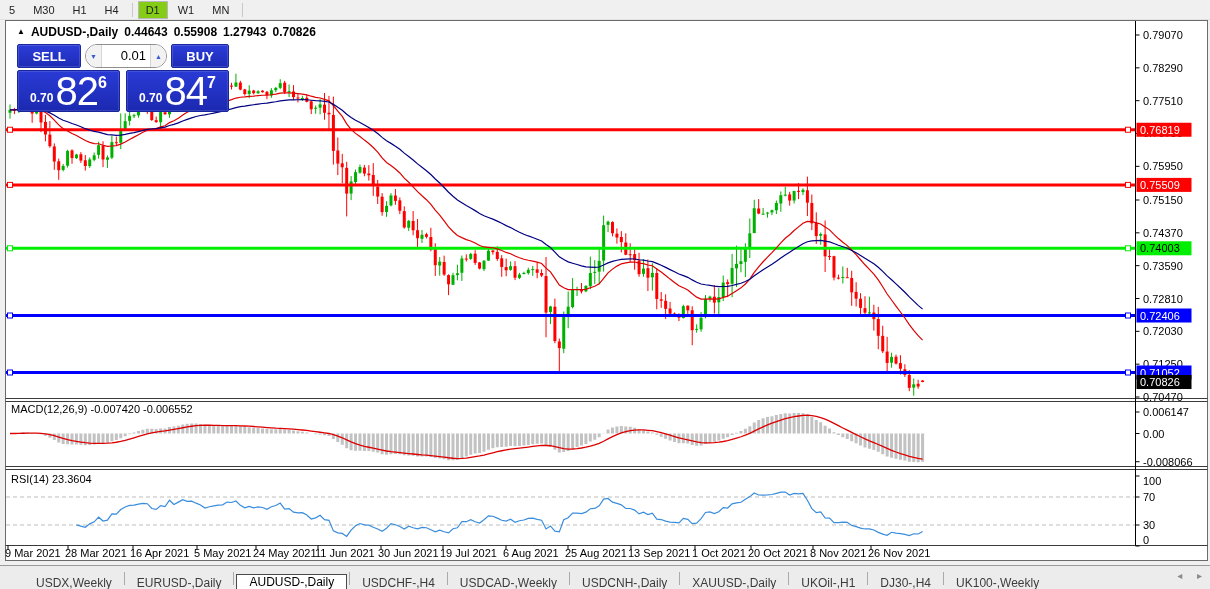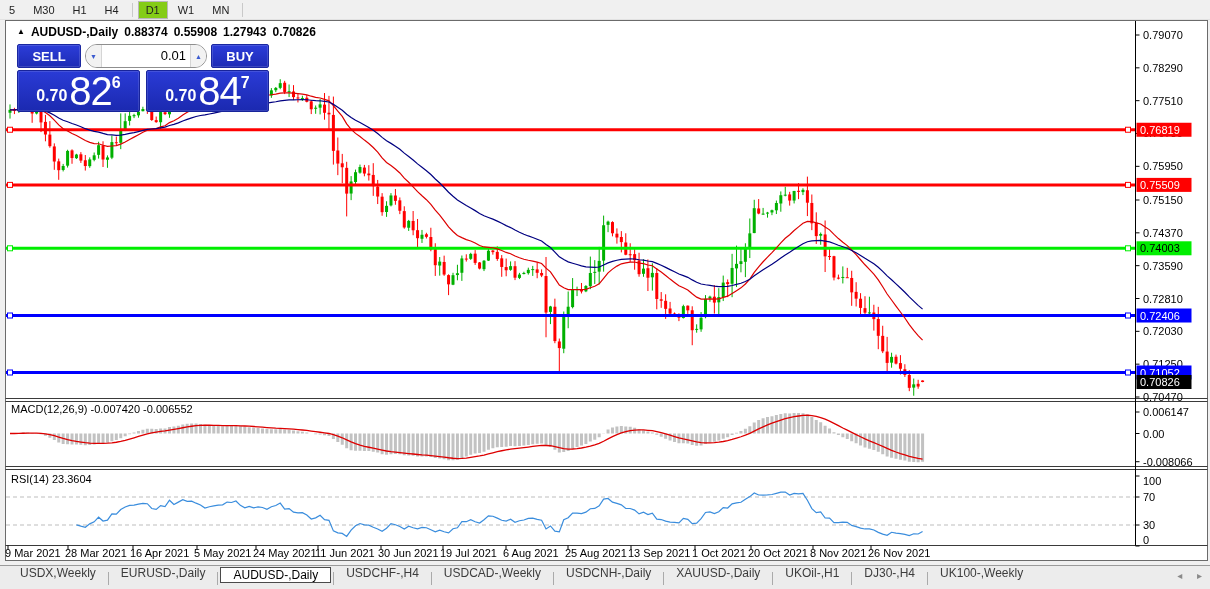--- a/index.html
+++ b/index.html
@@ -14,43 +14,43 @@
     display:flex;align-items:center;font-size:11px;color:#222;border-bottom:1px solid #e2e2e2}
   .tfbtn{padding:2px 7px;margin:0 1px;border:1px solid transparent;cursor:default}
   .tfbtn.active{background:#84cc16;border:1px solid #b8b8b8}
   .tsep{width:1px;height:14px;background:#c9c9c9;margin:0 4px}
   
   .chart-title{position:absolute;left:17px;top:25px;font-size:12px;font-weight:bold;color:#000;
     display:flex;align-items:center;gap:6px;z-index:5;white-space:nowrap}
   .chart-title .tri{font-size:8px;line-height:1}
   .chart-title span{letter-spacing:0}
   
-  .trade-panel{position:absolute;left:17px;top:44px;width:252px;z-index:6}
+  .trade-panel{position:absolute;left:17px;top:44px;width:212px;z-index:6}
   .tp-row1{display:flex;gap:4px;height:24px}
   .btn-blue{background:linear-gradient(#2c3dd9,#1d2bb5);color:#fff;border:1px solid #1a27a0;
     border-radius:2px;display:flex;align-items:center;justify-content:center;
     font-size:13px;font-weight:600;box-shadow:inset 0 0 0 1px rgba(255,255,255,.14)}
   .tp-sell{width:62px}
   .tp-buy{width:56px}
   .tp-spin{flex:1;display:flex;border:1px solid #8f8f8f;background:#fff;border-radius:12px;overflow:hidden}
   .tp-spin .spin-btn{width:16px;background:#f2f2f2;border:0;display:flex;align-items:center;
     justify-content:center;color:#3b5bd0;font-size:7px;padding:0}
   .tp-spin .spin-btn.left{border-right:1px solid #d5d5d5}
   .tp-spin .spin-btn.right{border-left:1px solid #d5d5d5}
   .tp-spin .vol{flex:1;text-align:right;font-size:13px;line-height:22px;padding-right:4px;color:#000}
   .tp-row2{display:flex;gap:6px;margin-top:2px;height:42px}
   .price-box{flex:1;background:linear-gradient(#2a3bd6,#1b29b0);border:1px solid #18249a;border-radius:2px;
     color:#fff;display:flex;align-items:center;justify-content:center;
     box-shadow:inset 0 0 0 1px rgba(255,255,255,.12)}
-  .price-box .pfx{font-size:16px;font-weight:bold;align-self:flex-end;margin:0 2px 6px 0}
+  .price-box .pfx{font-size:12px;font-weight:bold;align-self:flex-end;margin:0 2px 6px 0}
   .price-box .big{font-size:40px;font-weight:normal;line-height:.82;letter-spacing:-1px}
   .price-box .sup{font-size:16px;font-weight:bold;align-self:flex-start;margin-top:3px}
   
   .tabbar{position:absolute;left:0;right:0;top:565px;height:24px;background:#ececec;
-    border-top:1px solid #9a9a9a;display:flex;align-items:flex-start;padding-left:8px;
+    border-top:1px solid #9a9a9a;display:flex;align-items:flex-end;padding-left:24px;
     font-size:12px;color:#3c3c3c}
   .tab{padding:0 12px;display:flex;align-items:center;white-space:nowrap;cursor:default}
   .tab.active{background:#fff;border:1px solid #4a4a4a;color:#000;margin:1px 2px 0 2px}
   .tabsep{width:1px;height:13px;background:#aaa;align-self:center}
   .tab-arrows{position:absolute;right:8px;top:570px;color:#8a8a8a;font-size:10px;z-index:7}
   .tab-arrows span{margin-left:12px}
 </style>
 </head>
 <body>
 
@@ -812,21 +812,21 @@
     <div class="tfbtn active">D1</div>
     <div class="tfbtn">W1</div>
     <div class="tfbtn">MN</div>
     <div class="tsep"></div>
   </div>
 
 
 <div class="chart-title">
   <span class="tri">▲</span>
   <span>AUDUSD-,Daily</span>
-  <span>0.88374</span>
+  <span>0.44643</span>
   <span>0.55908</span>
   <span>1.27943</span>
   <span>0.70826</span>
 </div>
 
 
 <div class="trade-panel">
   <div class="tp-row1">
     <div class="btn-blue tp-sell">SELL</div>
     <div class="tp-spin">

